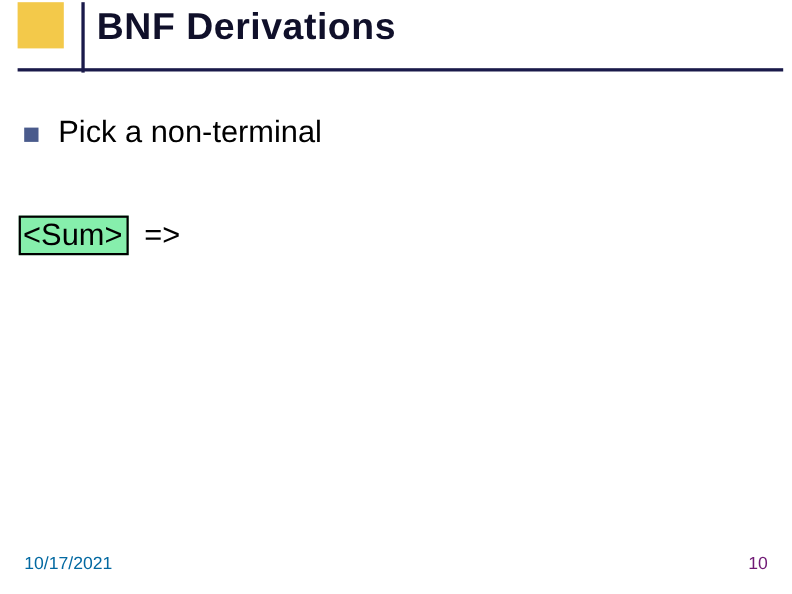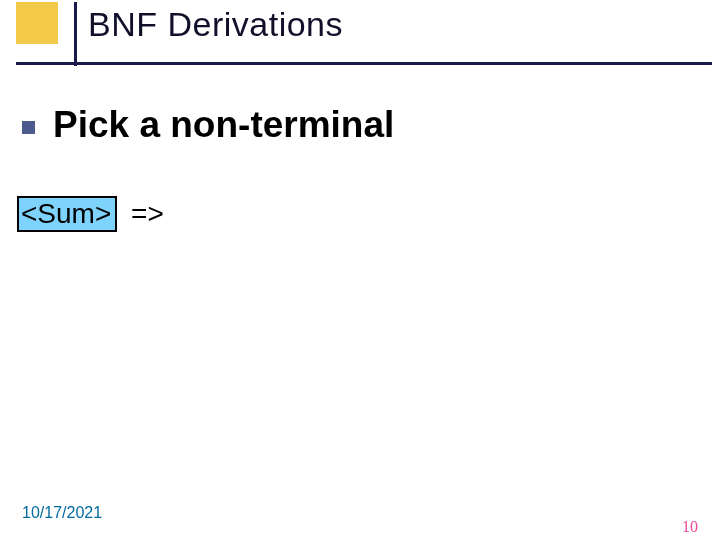--- a/index.html
+++ b/index.html
@@ -36,21 +36,21 @@
     position: absolute;
     left: 58px; top: 0;
     width: 3px; height: 64px;
     background: #1a1a4a;
   }
   .title {
     position: absolute;
     left: 88px;
     top: 5px;
     font-size: 34px;
-    font-weight: 400;
+    font-weight: 700;
     color: #10102a;
     letter-spacing: 0.5px;
   }
   .title-hline {
     position: absolute;
     left: 16px;
     top: 62px;
     height: 3px;
     width: 696px;
     background: #1a1a4a;
@@ -65,56 +65,54 @@
     align-items: center;
   }
   .sq-bullet {
     width: 13px;
     height: 13px;
     background: #4a5b8c;
     margin-right: 18px;
     margin-top: 4px;
   }
   .bullet-text {
-    font-size: 37px;
+    font-size: 28px;
     color: #000;
-    font-weight: bold;
   }
 
   
   .deriv-row {
     position: absolute;
     left: 17px;
     top: 196px;
     font-size: 28px;
     color: #000;
   }
   .boxed {
     display: inline-block;
-    background: #7dd3fc;
+    background: #86efac;
     border: 2.5px solid #000;
     padding: 0px 4px 0px 2px;
     margin-right: 6px;
   }
 
   
   .footer-date {
     position: absolute;
     left: 22px;
     bottom: 18px;
     font-size: 16px;
     color: #0369a1;
   }
   .footer-num {
     position: absolute;
     right: 22px;
-    bottom: 4px;
+    bottom: 18px;
     font-size: 16px;
-    color: #ec4899;
-    font-family: Liberation Serif, serif;
+    color: #701a75;
   }
 </style>
 </head>
 <body>
 
 <div class="slide">
 
   <div class="title-deco">
     <div class="yellow-sq"></div>
     <div class="vline"></div>

